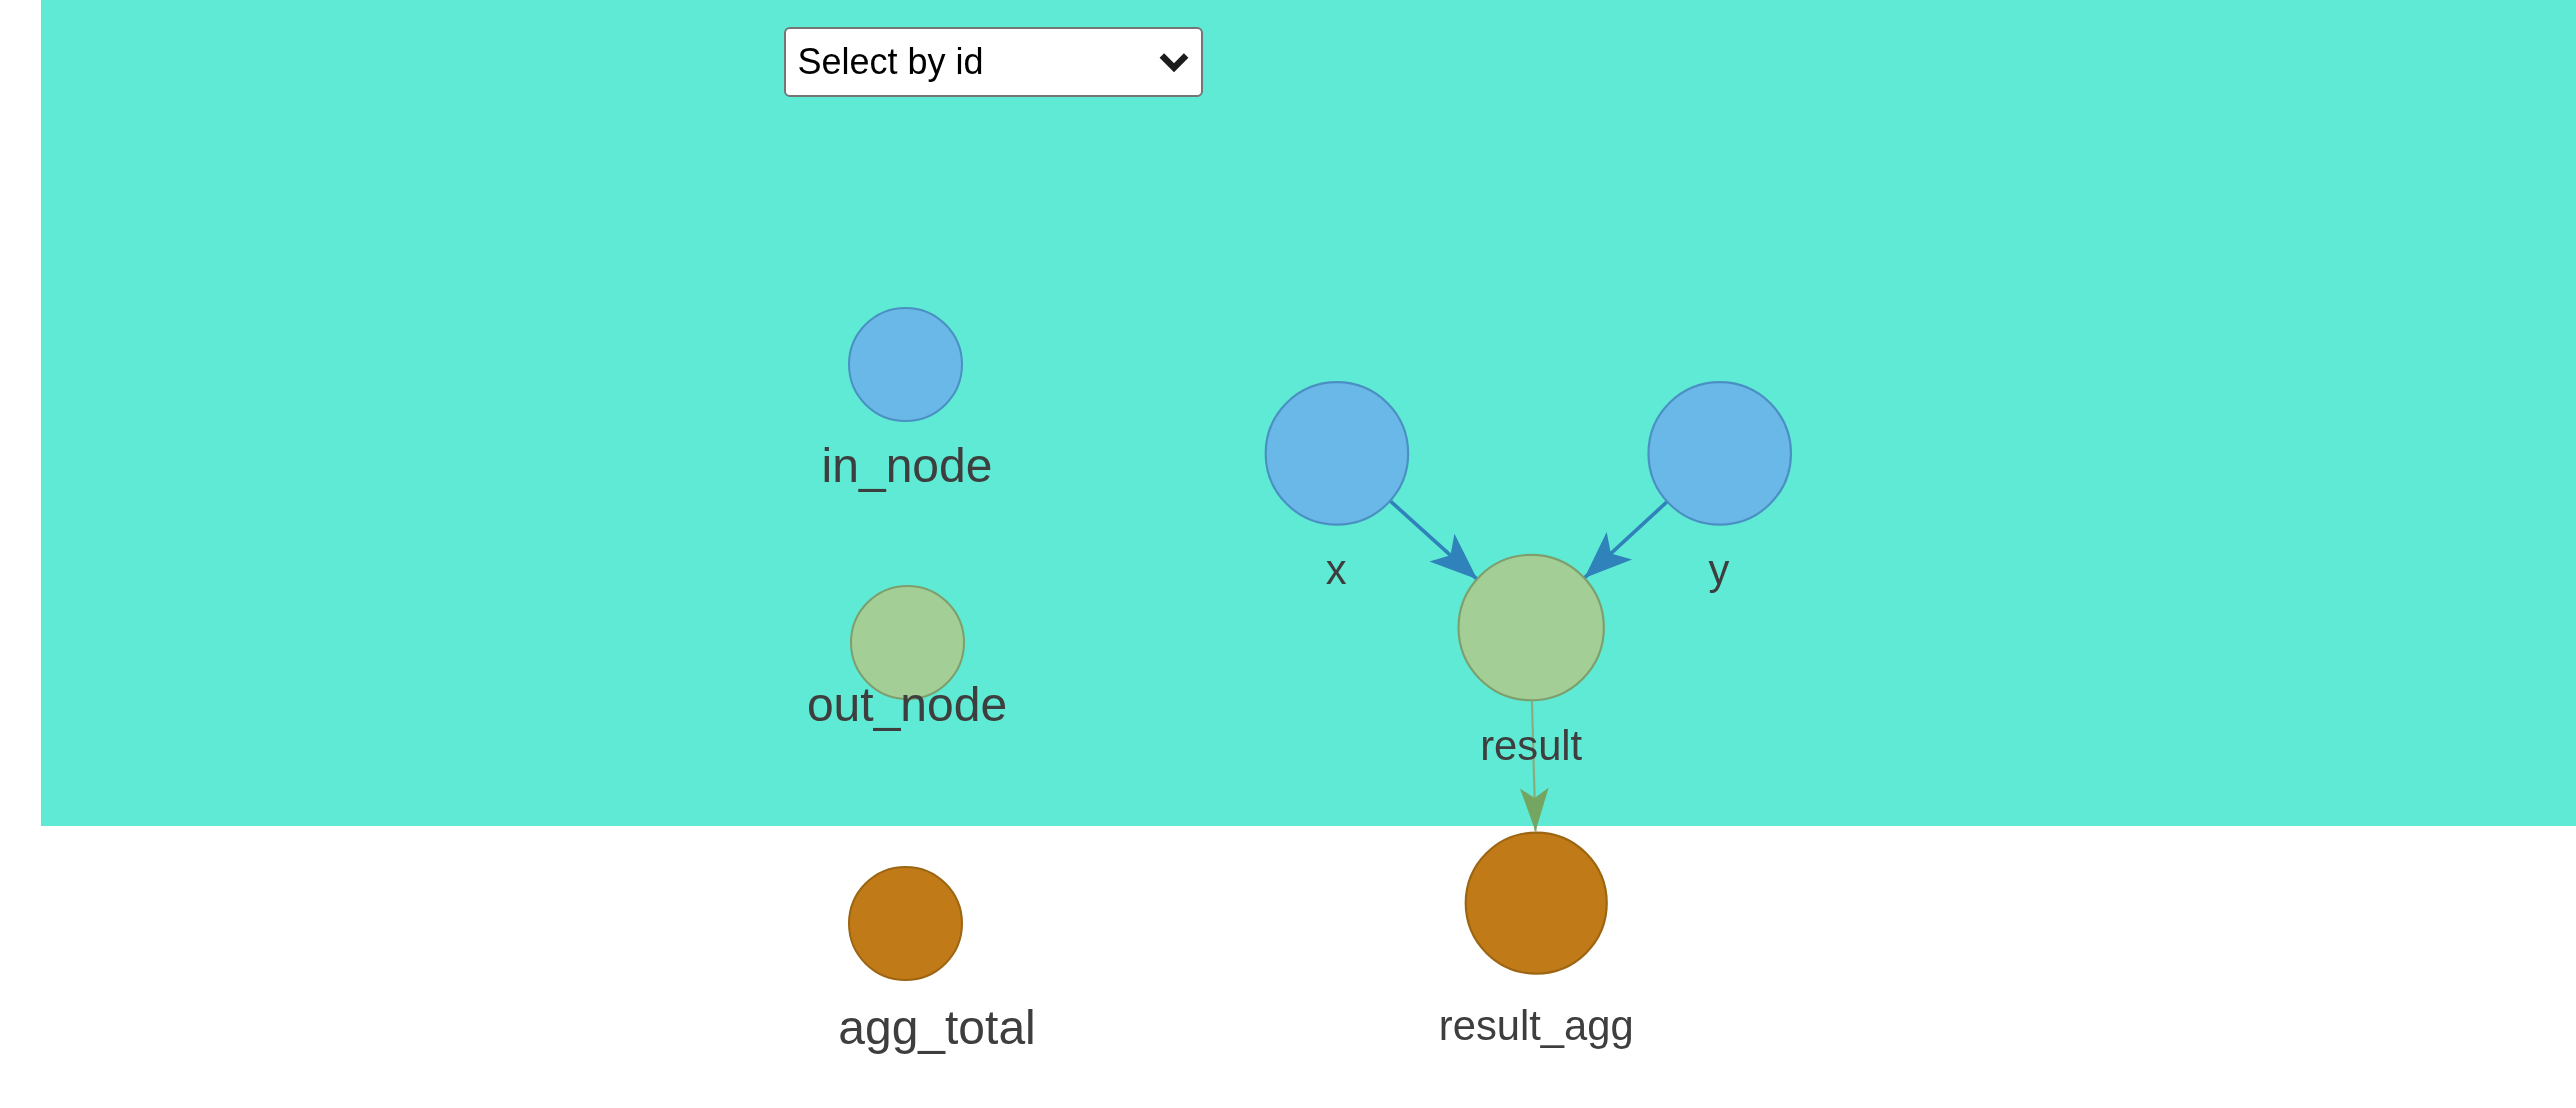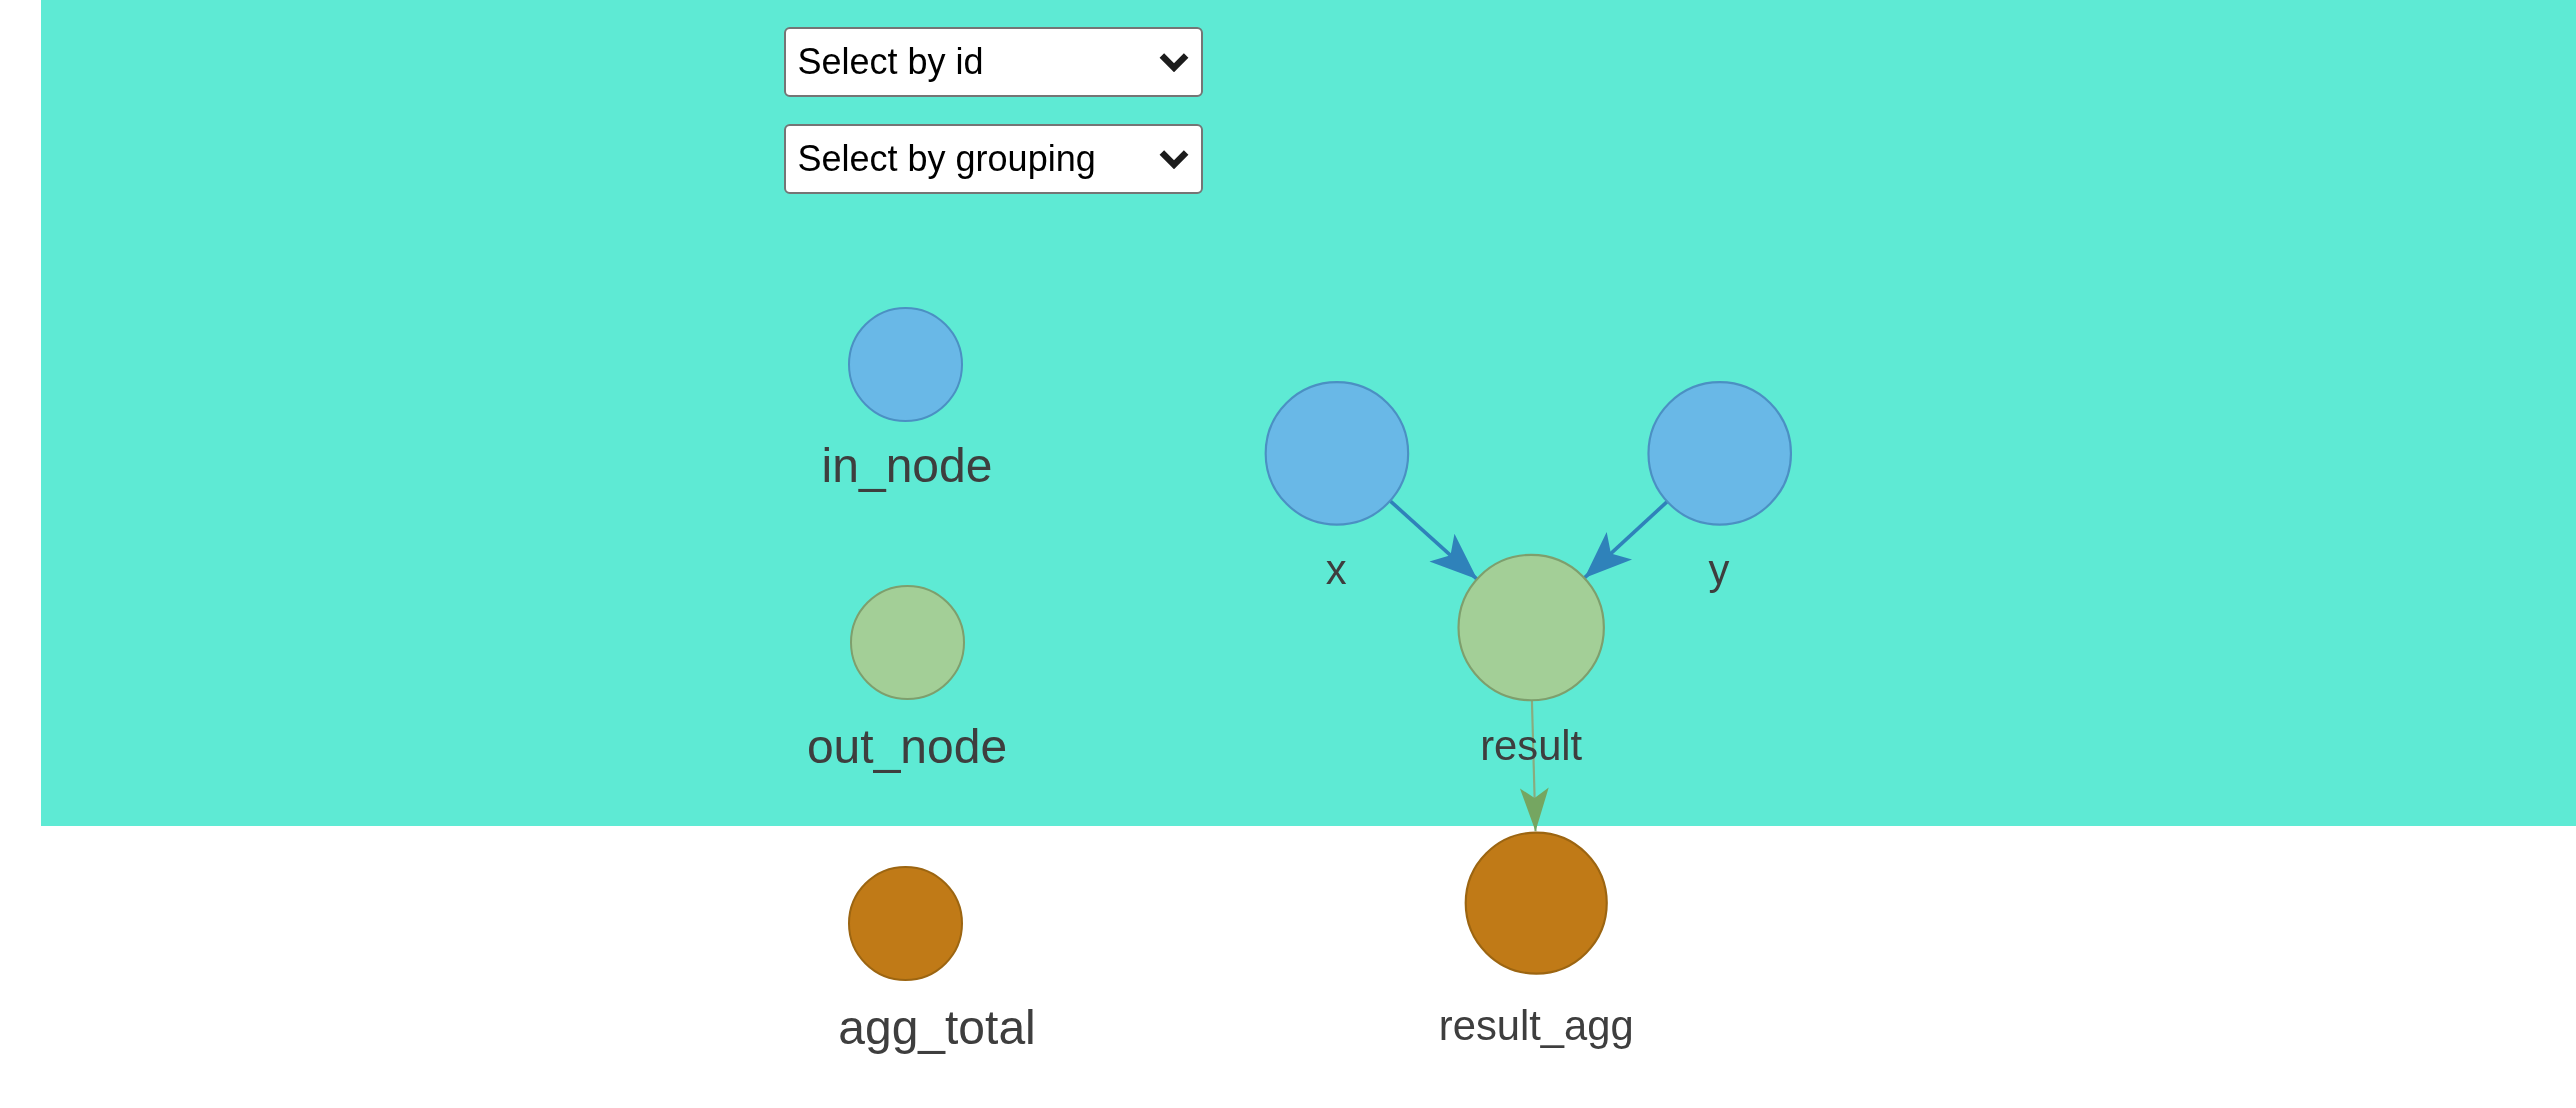--- a/index.html
+++ b/index.html
@@ -84,33 +84,27 @@
 
 <div class="stage">
 
   <div id="select-id" class="select-box" role="combobox">
     <span>Select by id</span>
     <svg class="chevron" viewBox="0 0 44 28">
       <path d="M5 5 L22 22 L39 5" fill="none" stroke="#1c1c1c" stroke-width="9" stroke-linecap="butt"></path>
     </svg>
   </div>
 
-  <div id="select-grouping" class="select-box" role="combobox">
-    <span>Select by grouping</span>
-    <svg class="chevron" viewBox="0 0 44 28">
-      <path d="M5 5 L22 22 L39 5" fill="none" stroke="#1c1c1c" stroke-width="9" stroke-linecap="butt"></path>
-    </svg>
-  </div>
 
   <div>
     <div class="legend-swatch" style="left: 807px; top: 307px; background: rgb(105, 184, 231); border-color: rgb(75, 144, 195);"></div>
     <div class="legend-label" style="left:866px; top:445px;">in_node</div>
 
     <div class="legend-swatch" style="left: 809px; top: 585px; background: rgb(163, 207, 151); border-color: rgb(126, 159, 109);"></div>
-    <div class="legend-label" style="left:866px; top:726px;">out_node</div>
+    <div class="legend-label" style="left:866px; top:684px;">out_node</div>
 
     <div class="legend-swatch" style="left: 807px; top: 866px; background: rgb(192, 122, 23); border-color: rgb(156, 101, 17);"></div>
     <div class="legend-label" style="left:896px; top:1007px;">agg_total</div>
   </div>
 
   <svg id="graph-svg" viewBox="0 0 3580 1541">
       <defs>
         <marker id="arrow-blue" markerUnits="userSpaceOnUse" markerWidth="70" markerHeight="54" refX="68" refY="27" orient="auto">
           <path d="M68,27 L2,1 L18,27 L2,53 Z" fill="#2f82ba"></path>
         </marker>

